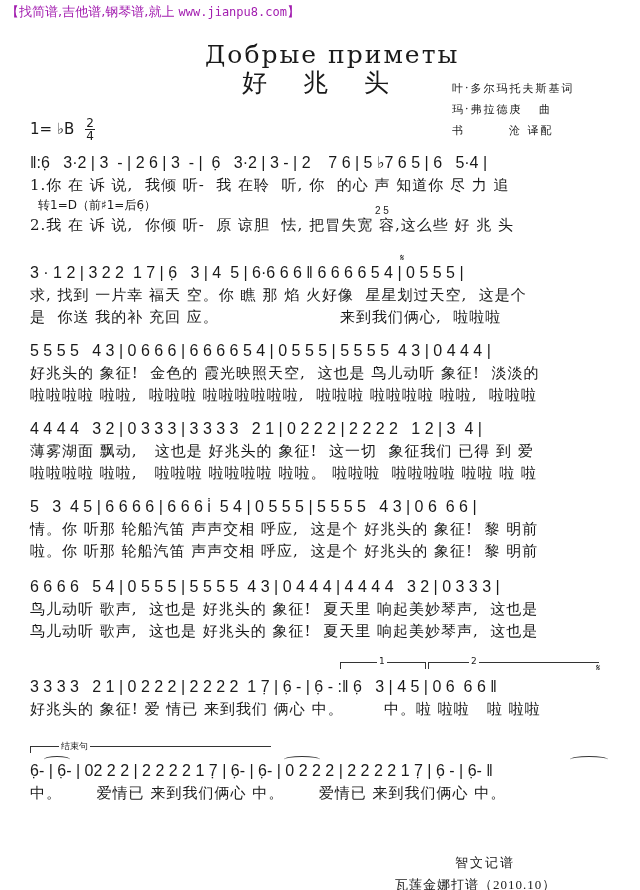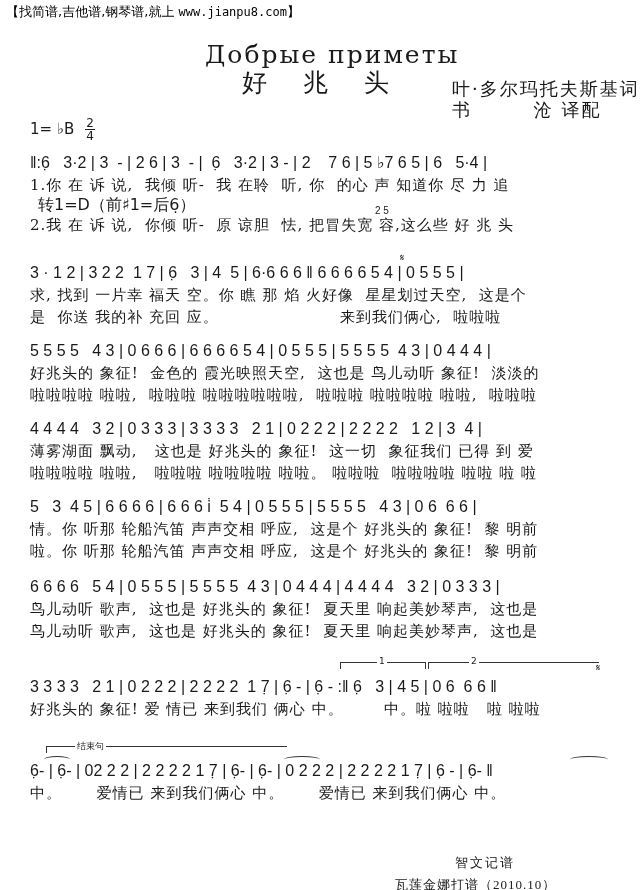--- a/index.html
+++ b/index.html
@@ -1,30 +1,30 @@
 <!DOCTYPE html>
 <html><head>
 <meta charset="utf-8">
 <style>
   html, body { margin: 0; padding: 0; background: #ffffff; }
   body { width: 640px; height: 890px; position: relative; overflow: hidden;
          font-family: "DejaVu Sans", sans-serif; color: #1a1a1a; }
-  .banner { position: absolute; left: 6px; top: 3px; font-size: 13px; color: #000000; white-space: nowrap; }
+  .banner { position: absolute; left: 6px; top: 3px; font-size: 13px; color: #a21caf; white-space: nowrap; }
   .banner .url { font-family: "DejaVu Sans Mono", monospace; font-size: 12px; }
   .title-ru { position: absolute; left: 205px; top: 40px; font-family: "DejaVu Serif", serif; font-size: 25px; letter-spacing: 2px; }
   .title-cn { position: absolute; left: 242px; top: 66px; font-family: "DejaVu Serif", serif; font-size: 25px; letter-spacing: 14px; }
-  .credits { position: absolute; left: 452px; top: 78px; font-family: "DejaVu Serif", serif; font-size: 18px; line-height: 21px; }
+  .credits { position: absolute; left: 452px; top: 78px; font-family: "DejaVu Serif", serif; font-size: 11px; line-height: 21px; }
   .credits div { white-space: pre; letter-spacing: 2px; }
   .key { position: absolute; left: 30px; top: 117px; font-size: 15px; text-align: right; }
   .timesig { display: inline-flex; flex-direction: column; align-items: center; vertical-align: middle; font-size: 12px; line-height: 12px; margin-left: 6px; }
   .timesig .bar { border-top: 1.5px solid #222; width: 10px; }
   .row { position: absolute; left: 30px; width: 580px; }
   .notes { font-family: "Liberation Sans", sans-serif; font-size: 16px; white-space: pre; height: 22px; line-height: 22px; }
   .lyr { font-family: "DejaVu Serif", serif; font-size: 15px; white-space: pre; height: 22px; line-height: 22px; letter-spacing: 1px; }
-  .small { font-size: 16px; }
+  .small { font-size: 12px; }
   .bracket { position: absolute; border-top: 1px solid #333; height: 6px; }
   .bracket.l { border-left: 1px solid #333; }
   .bracket.r { border-right: 1px solid #333; }
   .blabel { position: absolute; font-size: 9px; background: #fff; padding: 0 2px; top: -7px; }
   .tie { position: absolute; border-top: 1.2px solid #333; border-radius: 50% 50% 0 0; height: 6px; }
   .footer { position: absolute; left: 395px; top: 828px; font-family: Liberation Serif, serif; font-size: 13px; line-height: 22px; margin-top: 24px; }
   .footer .l1 { padding-left: 60px; letter-spacing: 2px; }
   .footer .l2 { letter-spacing: 1px; }
   .segno { position: absolute; font-size: 10px; }
 </style>
@@ -33,20 +33,21 @@
 
 <div class="banner">
   <span>【找简谱,吉他谱,钢琴谱,就上 </span><span class="url">www.jianpu8.com</span><span>】</span>
 </div>
 
 <div class="title-ru">Добрые приметы</div>
 <div class="title-cn">好 兆 头</div>
 
 <div class="credits">
   <div>叶·多尔玛托夫斯基词</div>
+  <div>玛·弗拉德庚   曲</div>
   <div>书        沧 译配</div>
 </div>
 
 <div class="key">
   <span>1= ♭B</span>
   <span class="timesig">
     <span>2</span>
     <span class="bar"></span>
     <span>4</span>
   </span>
@@ -97,21 +98,21 @@
   </div>
   <div class="bracket l" style="left:398px;top:-14px;width:170px;">
     <span class="blabel" style="left:40px;">2</span>
   </div>
   <div class="segno" style="left:566px;top:-14px;">𝄋</div>
   <div class="notes">3 3 3 3   2 1 | 0 2 2 2 | 2 2 2 2  1 7̣ | 6̣ - | 6̣ - :‖ 6̣   3 | 4 5 | 0 6  6 6 ‖</div>
   <div class="lyr">好兆头的 象征! 爱 情已 来到我们 俩心 中。       中。啦 啦啦   啦 啦啦</div>
 </div>
 
 <div class="row" style="top:760px;">
-  <div class="bracket l" style="left:16px;top:-14px;width:240px;">
+  <div class="bracket l" style="left:0px;top:-14px;width:240px;">
     <span class="blabel" style="left:28px;">结束句</span>
   </div>
   <div class="tie" style="left:14px;top:-4px;width:26px;"></div>
   <div class="tie" style="left:254px;top:-4px;width:36px;"></div>
   <div class="tie" style="left:540px;top:-4px;width:38px;"></div>
   <div class="notes">6̣- | 6̣- | 02 2 2 | 2 2 2 2 1 7̣ | 6̣- | 6̣- | 0 2 2 2 | 2 2 2 2 1 7̣ | 6̣ - | 6̣- ‖</div>
   <div class="lyr">中。      爱情已 来到我们俩心 中。      爱情已 来到我们俩心 中。</div>
 </div>
 
 <div class="footer">

